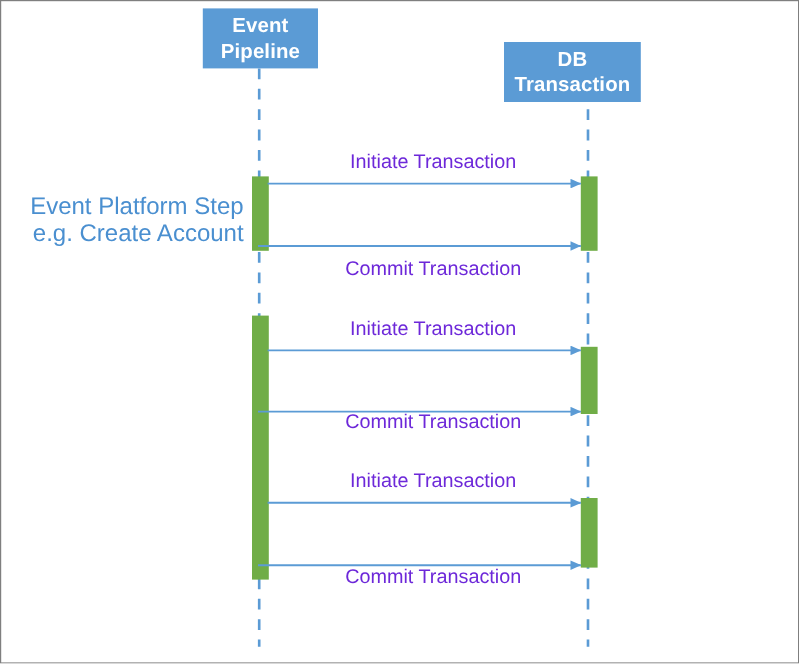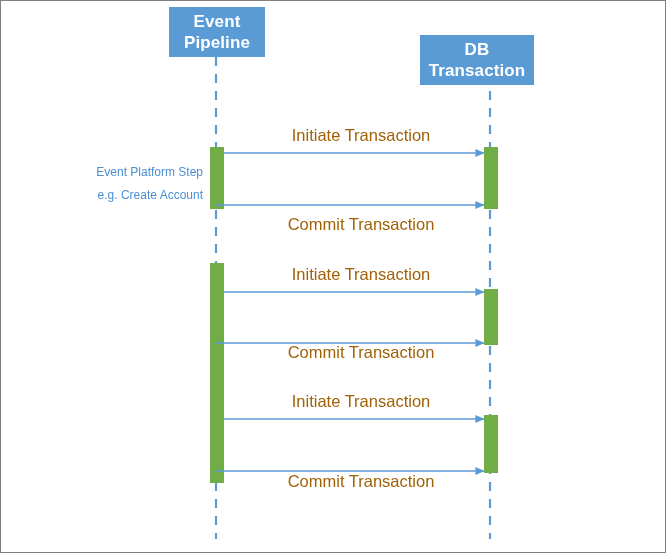--- a/index.html
+++ b/index.html
@@ -43,31 +43,31 @@
     padding: 0 4px;
     letter-spacing: 0.1px;
   }
   .participant-label {
     display: block;
     white-space: pre-line;
   }
   
   .msg-label {
     position: absolute;
-    color: #a16207;
+    color: #6d28d9;
     font-size: 16.5px;
     line-height: 20px;
     white-space: nowrap;
     text-align: center;
   }
   
   .side-label {
     position: absolute;
     color: #4A8FD0;
-    font-size: 12px;
+    font-size: 20px;
     line-height: 23px;
     white-space: pre-line;
     text-align: right;
   }
 </style>
 </head>
 <body>
 
 <div id="diagram-root">
 

